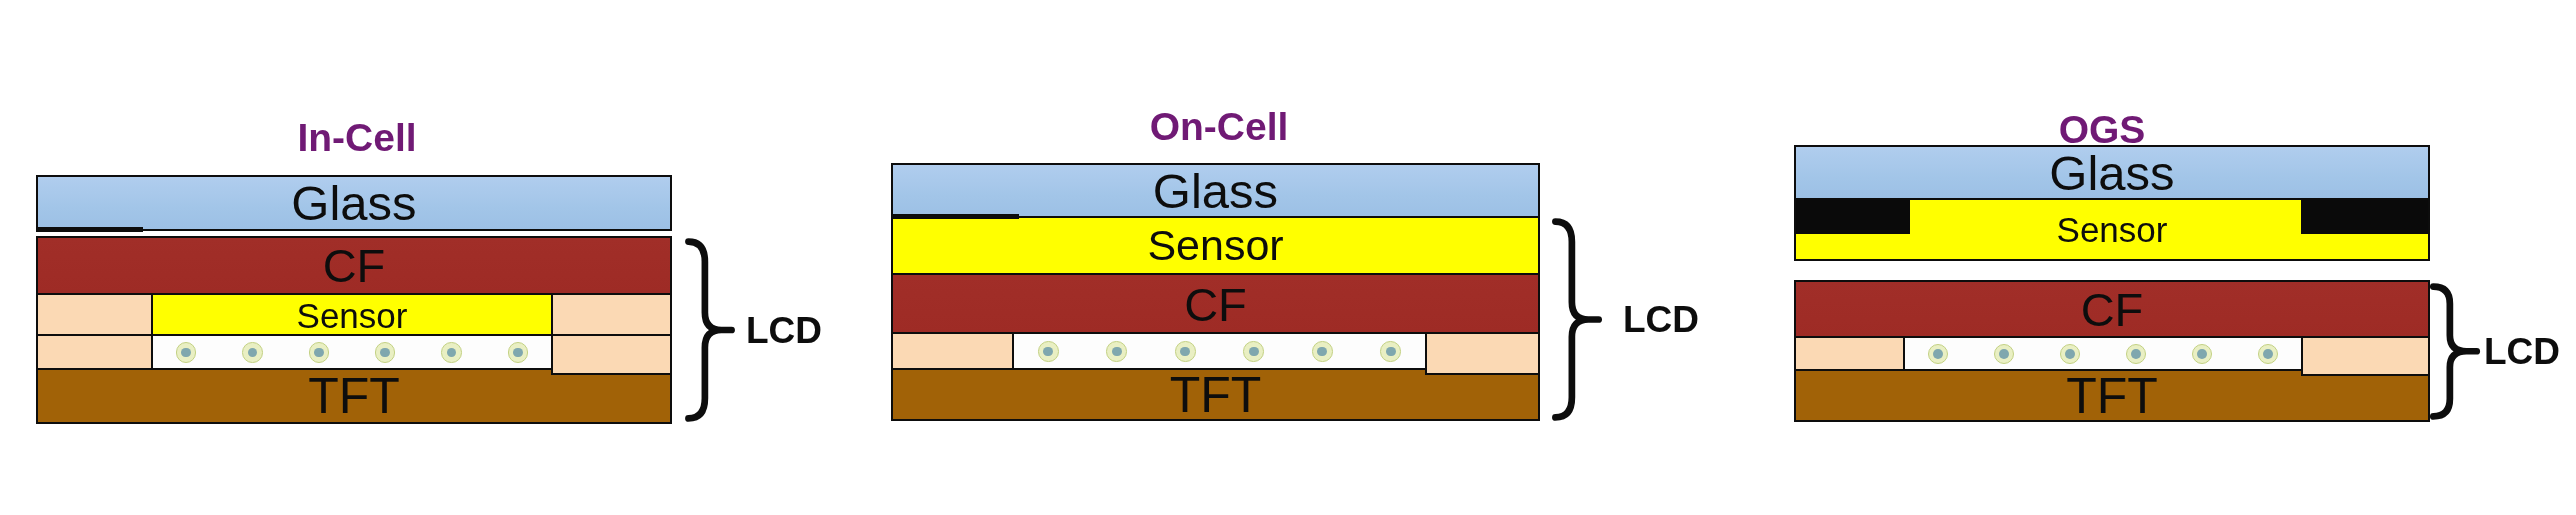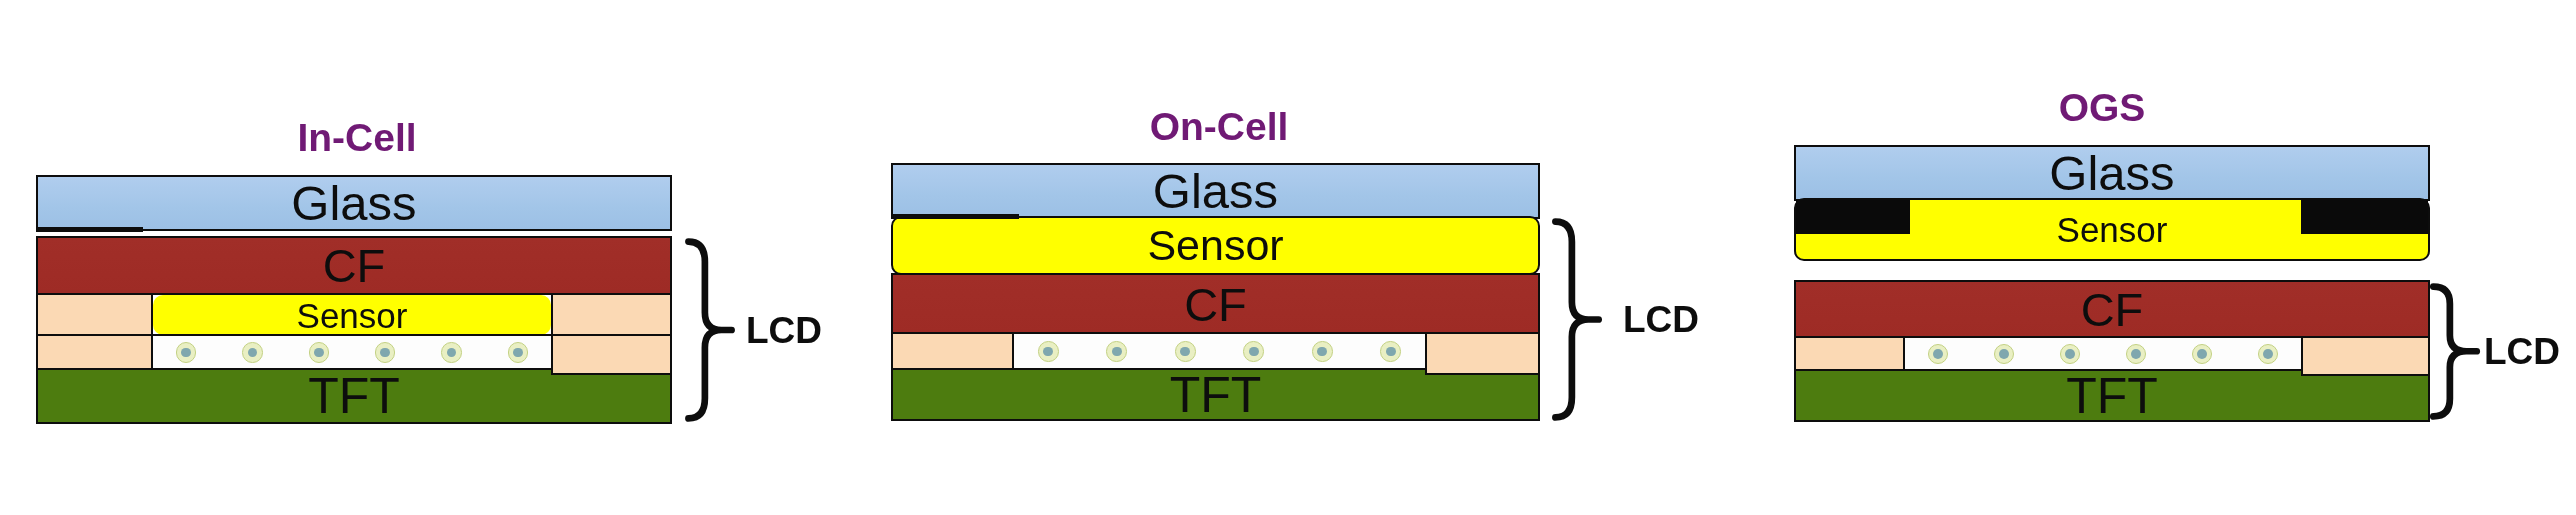--- a/index.html
+++ b/index.html
@@ -11,22 +11,22 @@
        display:flex;align-items:center;justify-content:center;}
   .row-flex{justify-content:flex-start;align-items:stretch;padding:0;}
   .layer-label{color:#0d0d0d;line-height:1;white-space:nowrap;}
   .fs-glass{font-size:49px;}
   .fs-cf{font-size:47px;}
   .fs-sensor-s{font-size:35px;}
   .fs-sensor-m{font-size:43px;}
   .fs-tft{font-size:50px;}
   .bg-glass{background:linear-gradient(180deg,#b0cdee 0%,#a2c5e8 60%,#9cc0e5 100%);}
   .bg-cf{background:linear-gradient(180deg,#a12e28 0%,#9e2b25 100%);}
-  .bg-yellow{background:#ffff00;border-radius:10px;}
-  .bg-tft{background:#4d7c0f;text-align:right;}
+  .bg-yellow{background:#ffff00;}
+  .bg-tft{background:#a16207;text-align:right;}
   .bg-peach{background:#fbd9b4;}
   .bg-white{background:#fdfdfd;}
   .cell{box-sizing:border-box;height:100%;display:flex;align-items:center;justify-content:center;}
   .cell-left{border-right:2.6px solid #0d0d0d;}
   .cell-right{border-left:2.6px solid #0d0d0d;}
   .cell-mid{flex:1;}
   .notch{position:relative;z-index:4;height:calc(100% + 6.2px);border-bottom:2.6px solid #0d0d0d;}
   .lc-strip{display:flex;align-items:center;justify-content:space-around;}
   .dot{width:20.6px;height:20.6px;border-radius:50%;background:#e9efc3;border:1.5px solid #c3d183;
        display:flex;align-items:center;justify-content:center;box-sizing:border-box;flex:0 0 auto;}
@@ -143,21 +143,21 @@
       <span class="layer-label fs-tft">TFT</span>
     </div>
 
     <svg class="brace" style="left:1550px;top:218px;" width="52" height="203" viewBox="0 0 100 394">
       <path d="M10 7 Q42 7 42 46 L42 163 Q42 197 74 197 Q42 197 42 231 L42 348 Q42 387 10 387 M74 197 L94 197"></path>
     </svg>
     <div class="lcd-label" style="left:1623px;top:301px;">LCD</div>
   </div>
 
   <div>
-    <div class="title" style="left:2102px;top:88px;">OGS</div>
+    <div class="title" style="left:2102px;top:110px;">OGS</div>
 
     <div class="row bg-glass" style="left:1794px;top:145px;width:636px;height:56px;">
       <span class="layer-label fs-glass">Glass</span>
     </div>
 
     <div class="row bg-yellow" style="left:1794px;top:198px;width:636px;height:63px;">
       <div class="mask-block" style="left:0;top:0;width:114px;height:34px;"></div>
       <div class="mask-block" style="right:0;top:0;width:127px;height:34px;"></div>
       <span class="layer-label fs-sensor-s" style="position:relative;z-index:5;">Sensor</span>
     </div>

